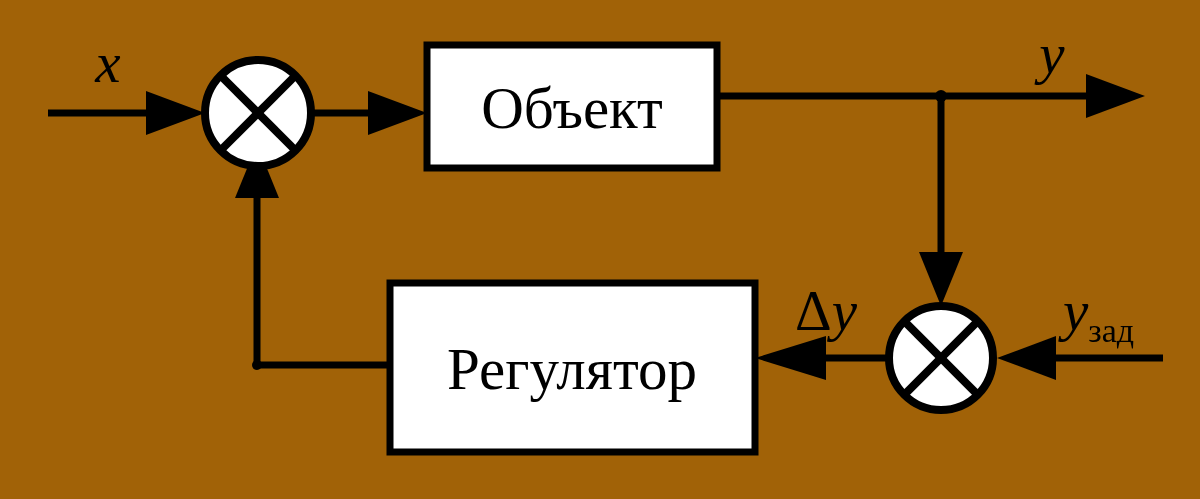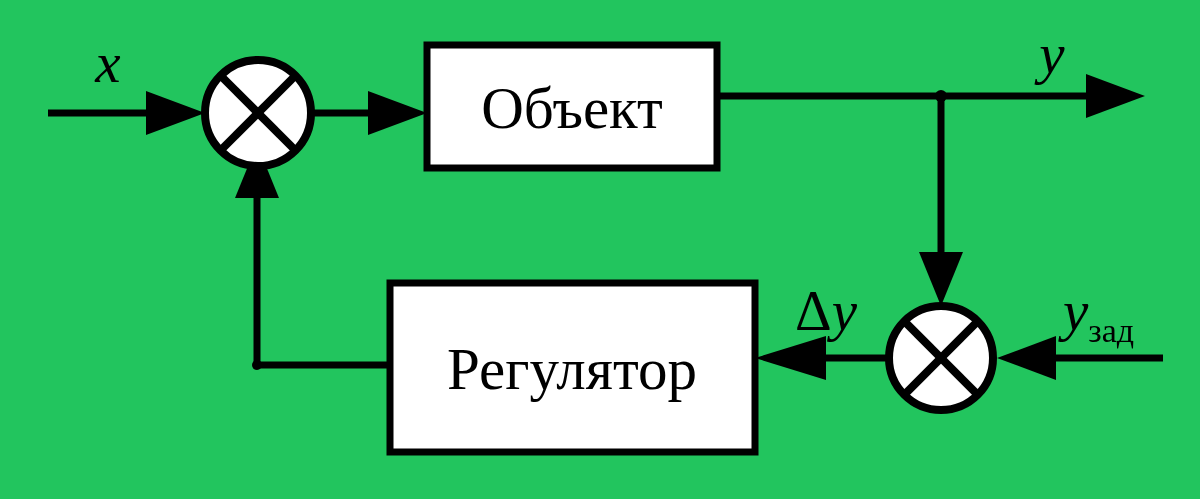--- a/index.html
+++ b/index.html
@@ -10,21 +10,21 @@
   body {
     width: 1200px;
     height: 499px;
     overflow: hidden;
     font-family: "Liberation Serif", "DejaVu Serif", serif;
   }
   #diagram-root {
     position: relative;
     width: 1200px;
     height: 499px;
-    background: #22c55e;
+    background: #a16207;
   }
   svg#block-diagram {
     display: block;
     width: 1200px;
     height: 499px;
   }
   .blk-rect {
     fill: #ffffff;
     stroke: #000000;
     stroke-width: 7;

